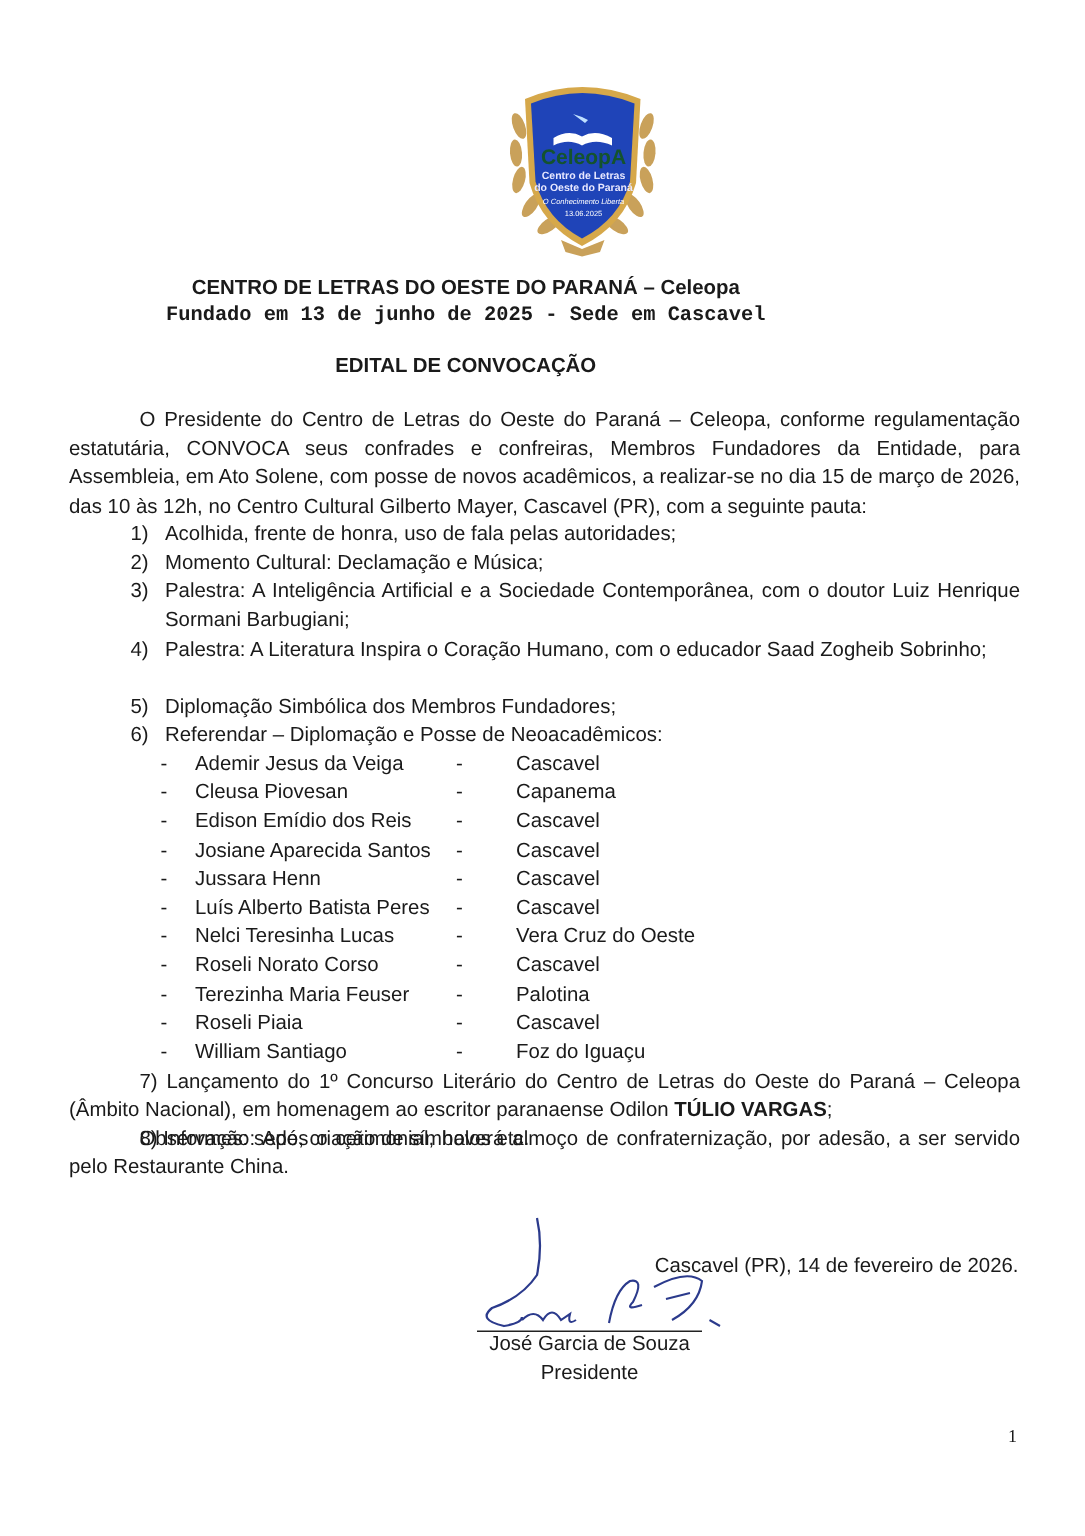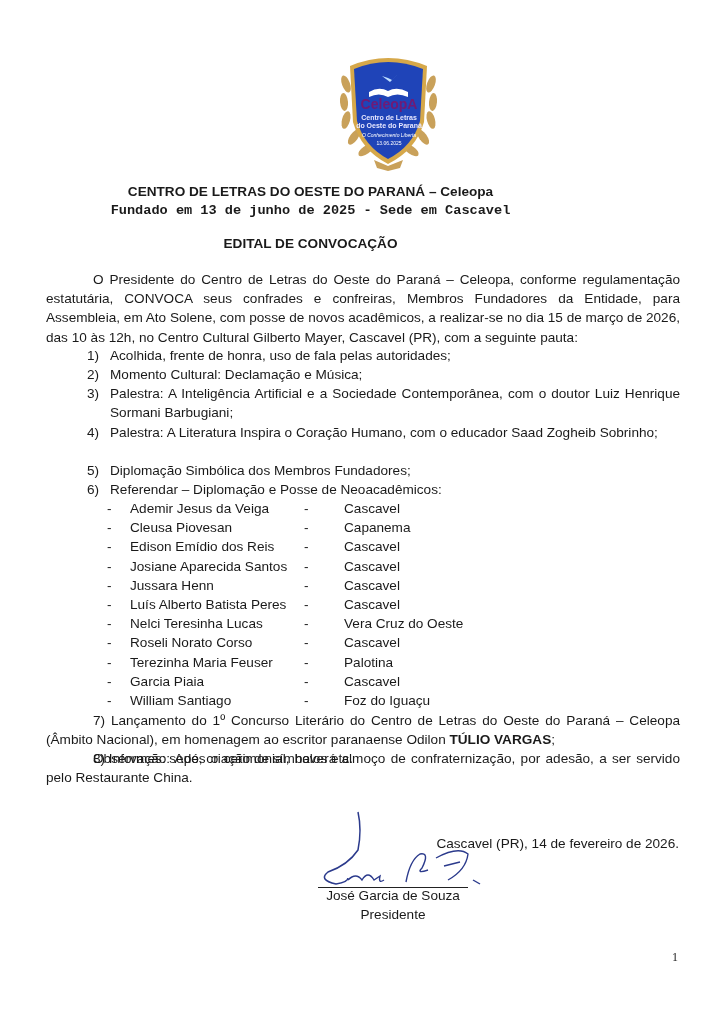--- a/index.html
+++ b/index.html
@@ -41,21 +41,21 @@
       <path d="M38 116 L52 122 L67 116 L64 124 L52 127 L41 124 Z"></path>
     </g>
 
     <path d="M14 22 Q52 6 91 22 L88 78 Q80 106 52 120 Q25 106 17 78 Z" fill="#d6a84a"></path>
     <path d="M18 25 Q52 11 87 25 L84 77 Q77 102 52 115 Q28 102 21 77 Z" fill="#1f44b8"></path>
 
     <path d="M33 48 Q43 42 52 47 Q61 42 72 48 L72 53 Q61 48 52 53 Q43 48 33 53 Z" fill="#ffffff"></path>
 
     <path d="M46 32 L54 38 L62 30 L56 36 L52 34 Z" fill="#bfe0ff"></path>
   </svg>
-  <div class="abs" style="left:22px;top:52px;width:62px;text-align:center;color:#701a75;font-weight:bold;font-size:14px;">CeleopA</div>
+  <div class="abs" style="left:22px;top:52px;width:62px;text-align:center;color:#14532d;font-weight:bold;font-size:14px;">CeleopA</div>
   <div class="abs" style="left:18px;top:70px;width:70px;text-align:center;color:#e8e8ff;font-size:7px;font-weight:bold;line-height:8px;">
     <div>Centro de Letras</div>
     <div>do Oeste do Paraná</div>
   </div>
   <div class="abs" style="left:22px;top:88px;width:62px;text-align:center;color:#fff;font-size:5px;font-style:italic;">O Conhecimento Liberta</div>
   <div class="abs" style="left:22px;top:96px;width:62px;text-align:center;color:#fff;font-size:5px;">13.06.2025</div>
 </div>
 
 <div class="abs hdr" style="top:184px;">CENTRO DE LETRAS DO OESTE DO PARANÁ – Celeopa</div>
 <div class="abs hdr" style="top:203px;font-family:Liberation Mono, monospace;">Fundado em 13 de junho de 2025 - Sede em Cascavel</div>
@@ -138,21 +138,21 @@
       <span class="city">Cascavel</span>
     </div>
     <div class="abs member" style="top: 652.6px;">
       <span class="dash1">-</span>
       <span class="name">Terezinha Maria Feuser</span>
       <span class="dash2">-</span>
       <span class="city">Palotina</span>
     </div>
     <div class="abs member" style="top: 671.8px;">
       <span class="dash1">-</span>
-      <span class="name">Garcia Piaia</span>
+      <span class="name">Roseli Piaia</span>
       <span class="dash2">-</span>
       <span class="city">Cascavel</span>
     </div>
     <div class="abs member" style="top: 691px;">
       <span class="dash1">-</span>
       <span class="name">William Santiago</span>
       <span class="dash2">-</span>
       <span class="city">Foz do Iguaçu</span>
     </div>
   </div>

